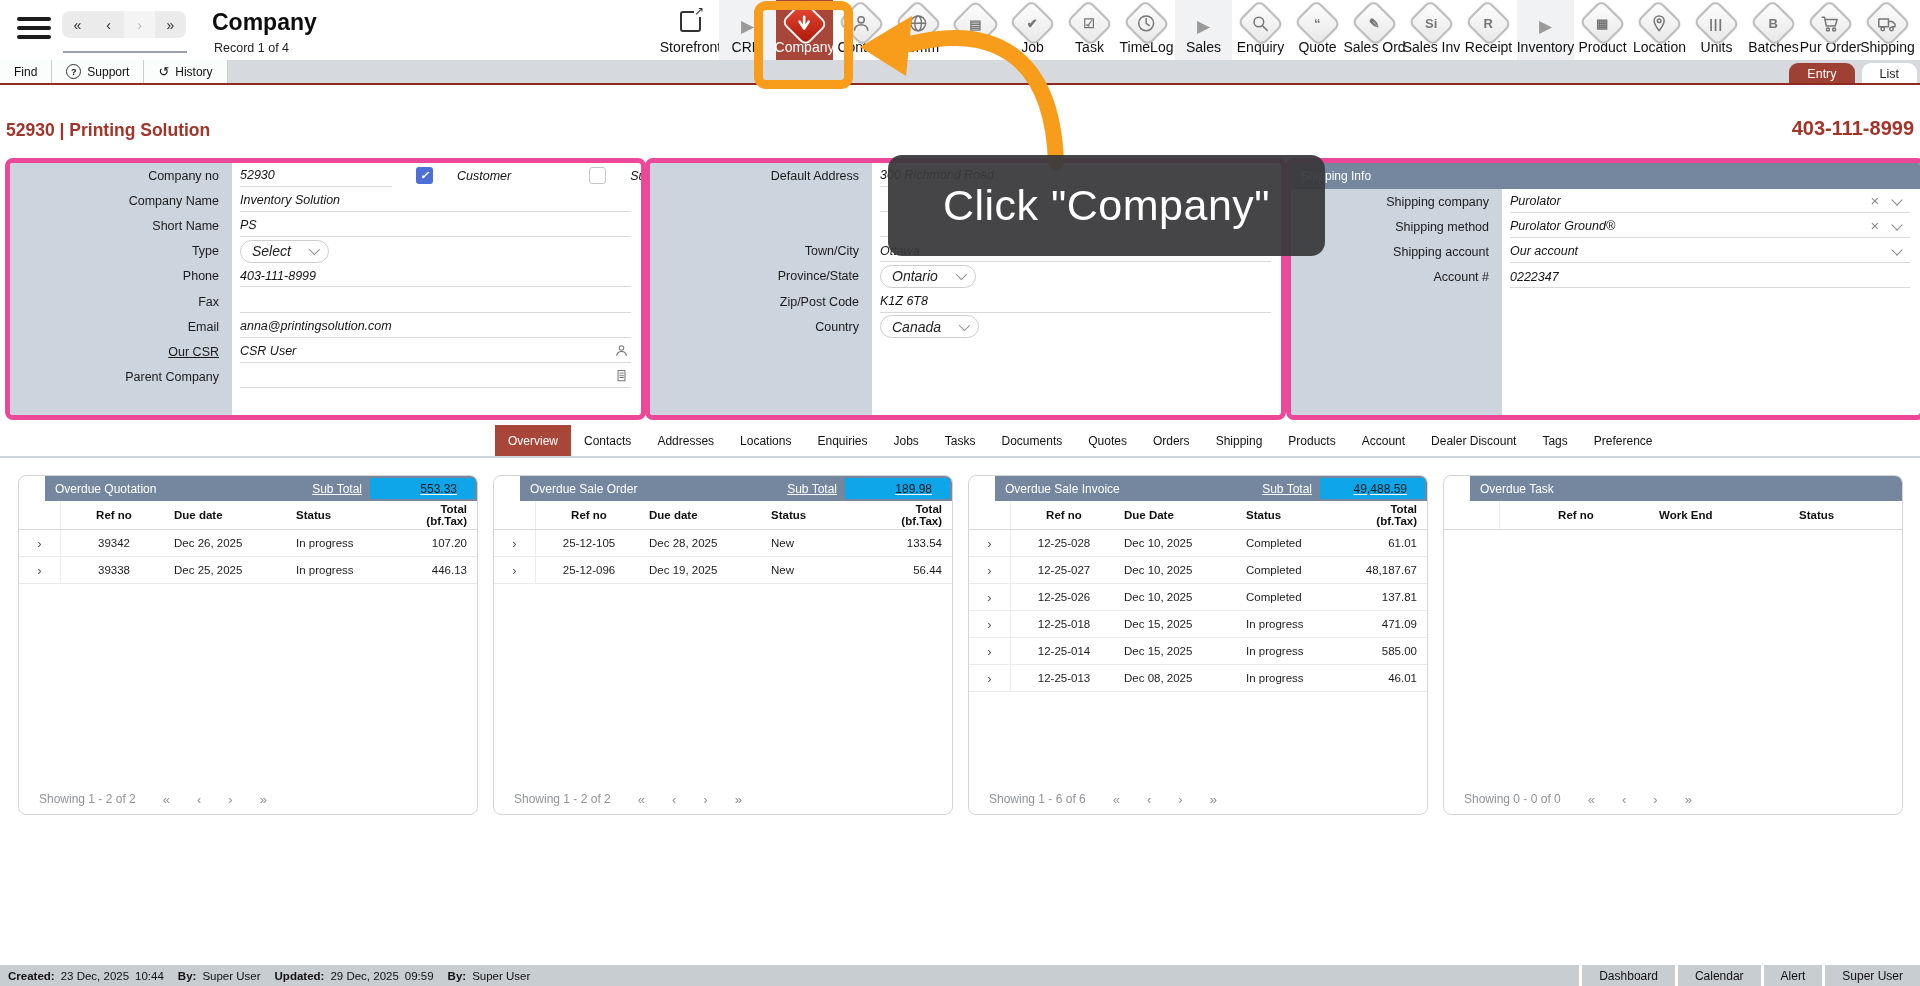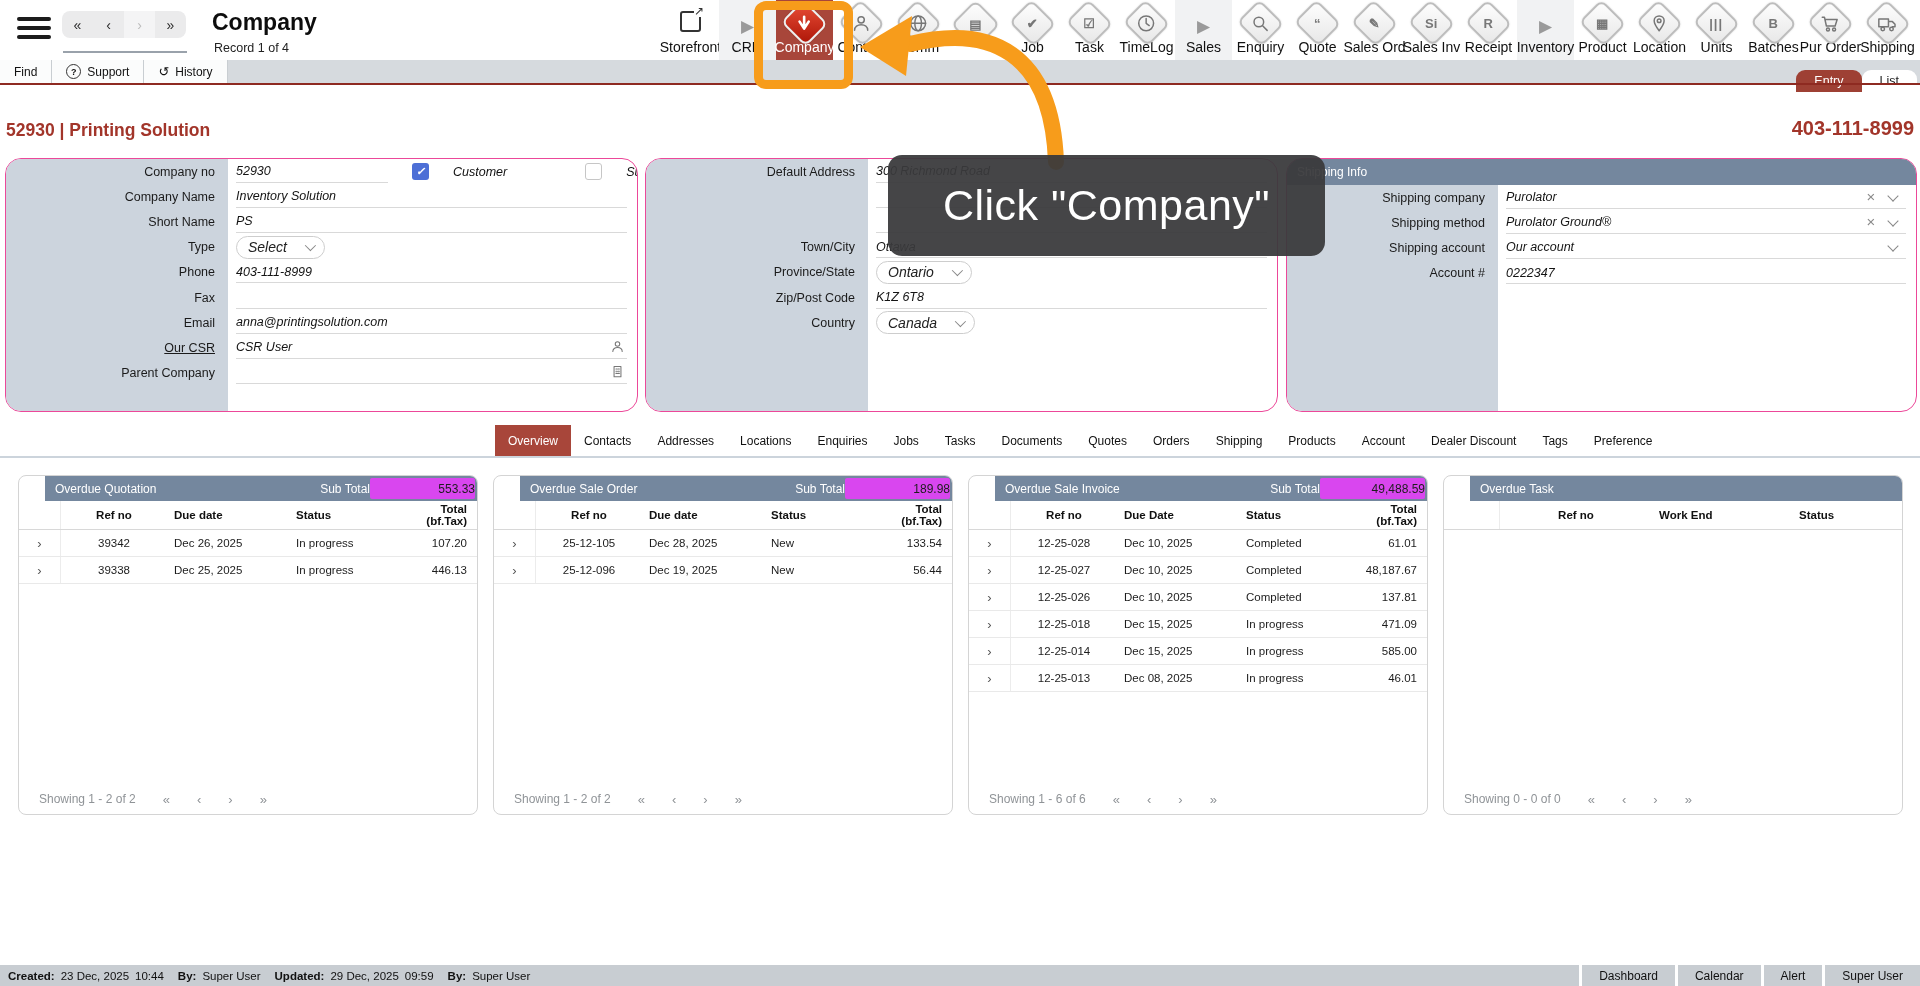--- a/index.html
+++ b/index.html
@@ -36,33 +36,33 @@
   .dia svg,.fico svg{width:100%;height:100%;stroke:#777;fill:none;stroke-width:1.7;stroke-linecap:round;stroke-linejoin:round;}
   .tcell.sel .dia svg{stroke:#fff;}
 
   
   #tabbar{position:absolute;left:0;top:60px;width:1920px;height:23px;background:#D6DADE;display:flex;}
   .ftab{background:#fbfcfc;border-right:1px solid #c9ced2;padding:0 14px;display:flex;align-items:center;
     font-size:12px;color:#111;gap:6px;cursor:pointer;}
   .qic{width:13px;height:13px;border:1.2px solid #333;border-radius:50%;font-size:9px;display:flex;
     align-items:center;justify-content:center;font-weight:bold;}
   .hic{font-size:13px;line-height:1;}
-  #etabs{position:absolute;right:3px;top:70px;display:flex;text-align:right;}
+  #etabs{position:absolute;right:3px;top:63px;display:flex;gap:7px;text-align:right;}
   .etab{height:22px;padding:0 18px;display:flex;align-items:center;border-radius:9px 9px 0 0;
     font-size:12.5px;cursor:pointer;}
   #entrytab{background:#9E4034;color:#fff;}
   #listtab{background:#fff;color:#222;}
   #redline{position:absolute;left:0;top:83px;width:1920px;height:2px;background:#8E2A21;}
 
   
   #rectitle{position:absolute;left:6px;top:120px;font-size:17.5px;font-weight:bold;color:#A2352A;}
   #recphone{position:absolute;right:6px;top:117px;font-size:20px;font-weight:bold;color:#A2352A;}
 
   
-  .fpanel{position:absolute;background:#fff;border:1px solid #ec4899;border-radius:16px;overflow:hidden;}
+  .fpanel{position:absolute;background:#fff;border:5px solid #ec4899;border-radius:8px;overflow:hidden;}
   #panelA{left:5px;top:158px;width:631px;height:252px;}
   #panelB{left:645px;top:158px;width:631px;height:252px;}
   #panelC{left:1286px;top:158px;width:629px;height:252px;}
   .labelcol{position:absolute;left:0;top:0;bottom:0;width:222px;background:#CCD4DD;}
   #panelC .labelcol{width:211px;top:26px;}
   .shiphead{position:relative;height:26px;background:#74879E;color:#fff;font-size:12px;display:flex;
     align-items:center;padding-left:10px;z-index:2;}
   .frows{position:relative;z-index:1;}
   .frow{height:25.2px;display:flex;align-items:center;}
   .flbl{width:222px;text-align:right;padding-right:13px;font-size:12.5px;color:#1b1b1b;flex:none;
@@ -94,24 +94,24 @@
   .tab{padding:0 13px;font-size:12px;display:flex;align-items:center;color:#111;cursor:pointer;white-space:nowrap;}
   .tab.active{background:#A8463A;color:#fff;}
   #tabsline{position:absolute;left:0;top:456px;width:1920px;height:2px;background:#ccd4dc;}
 
   
   #overviewrow{position:absolute;left:18px;top:475px;display:flex;gap:15px;}
   .opanel{width:460px;height:340px;position:relative;background:#fff;border:1px solid #d4d4d4;
     border-radius:8px;overflow:hidden;box-sizing:border-box;}
   .ophead{height:25px;background:#74879E;display:flex;align-items:center;padding:0 2px 0 10px;color:#fff;margin-left:26px;}
   .optitle{font-size:12px;flex:1;}
-  .opsub{display:flex;align-items:center;}
+  .opsub{display:flex;align-items:center;gap:8px;text-decoration:underline;}
   .opsublbl{font-size:12px;}
-  .opsubval{width:105px;height:21px;background:#d946ef;color:#1d1d1d;font-size:12px;display:flex;
-    align-items:center;justify-content:flex-end;padding-right:0;border-radius:2px;box-sizing:border-box;}
+  .opsubval{width:105px;height:21px;background:#0ea5e9;color:#1d1d1d;font-size:12px;display:flex;
+    align-items:center;justify-content:flex-end;padding-right:18px;border-radius:2px;box-sizing:border-box;}
   .othead{display:grid;height:28px;border-bottom:1px solid #d8d8d8;font-weight:bold;font-size:11.5px;
     align-items:center;color:#111;}
   .otrow{display:grid;height:26px;border-bottom:1px solid #e9e9e9;font-size:11.5px;align-items:center;color:#1c1c1c;}
   .cols5{grid-template-columns:42px 106px 122px 112px 1fr;}
   .cols4{grid-template-columns:56px 152px 140px 1fr;}
   .c-chev{height:100%;display:flex;align-items:center;justify-content:center;border-right:1px solid #ececec;
     color:#555;font-size:13px;cursor:pointer;}
   .c-ref{text-align:center;}
   .c-date,.c-status{padding-left:7px;}
   .c-total{text-align:right;padding-right:10px;}

